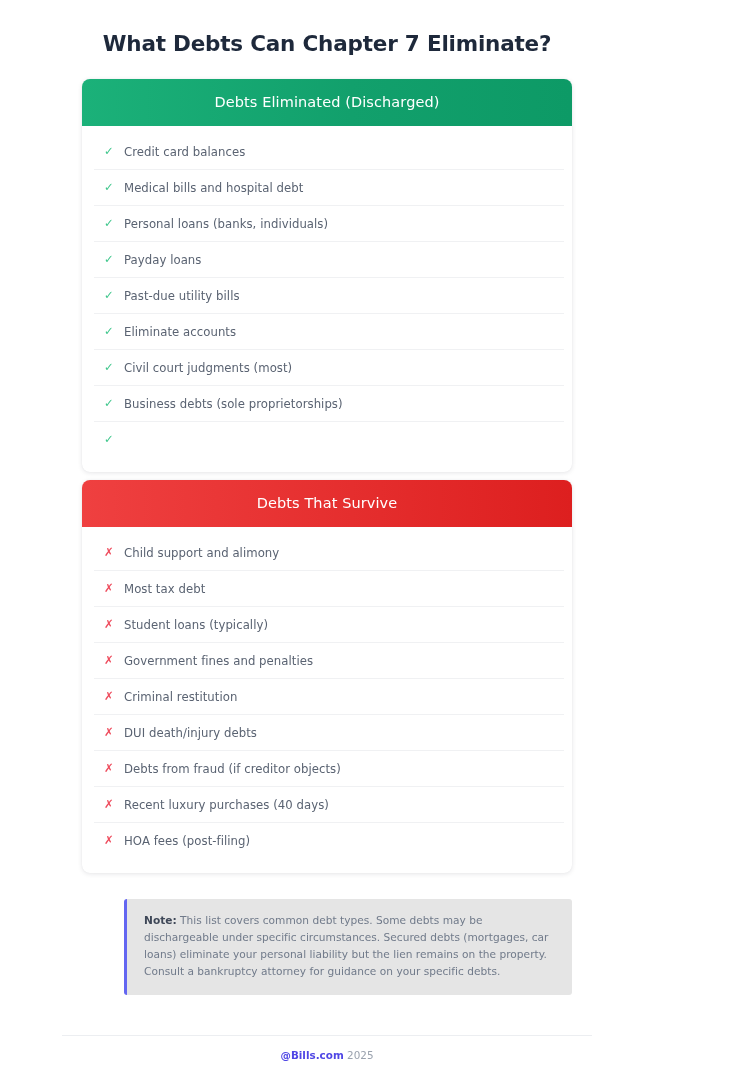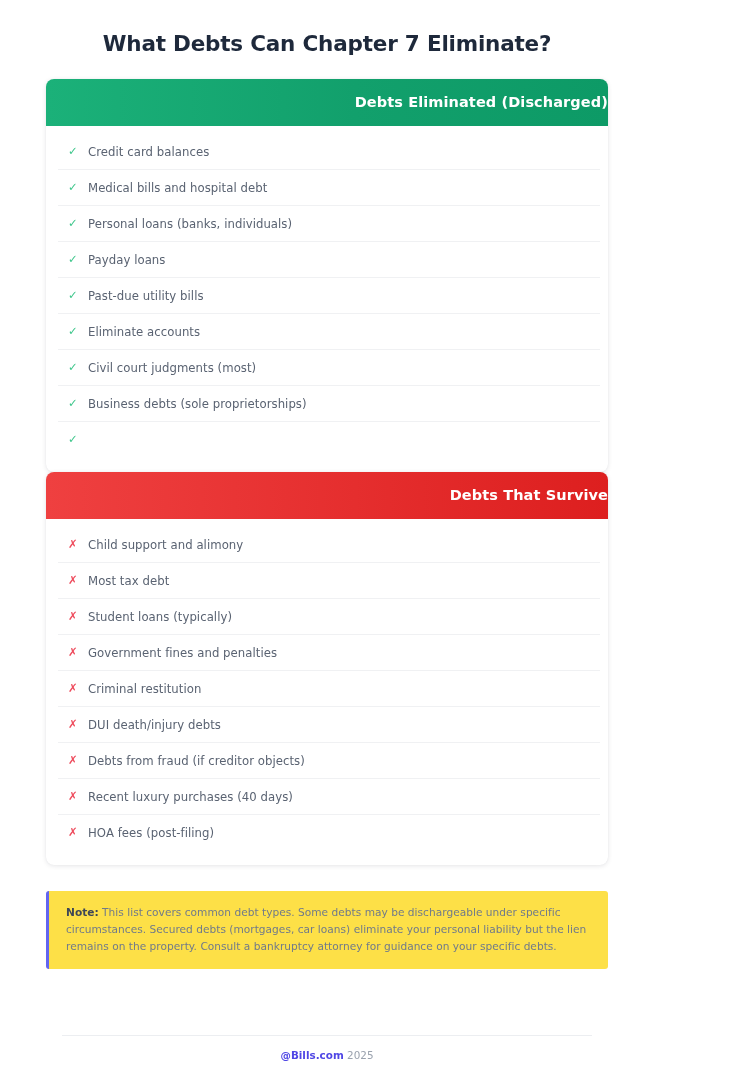--- a/index.html
+++ b/index.html
@@ -9,21 +9,21 @@
     height: 1079px;
     background: #ffffff;
     font-family: "DejaVu Sans", "Liberation Sans", sans-serif;
     -webkit-font-smoothing: antialiased;
   }
 
   .page {
     width: 654px;
     height: 1079px;
     position: relative;
-    padding: 0 46px;
+    padding: 0 82px;
     background: #ffffff;
   }
 
   
   .page-title {
     font-size: 21.5px;
     font-weight: 700;
     color: #1e293b;
     text-align: center;
     letter-spacing: -0.2px;
@@ -33,30 +33,30 @@
   }
 
   
   .card {
     margin-top: 21px;
     background: #ffffff;
     border-radius: 8px;
     box-shadow: 0 1px 5px rgba(15, 23, 42, 0.10), 0 0 1px rgba(15,23,42,0.08);
     overflow: hidden;
   }
-  .card.survive { margin-top: 0px; }
+  .card.survive { margin-top: 8px; }
 
   .card-header {
     height: 47px;
     display: flex;
     align-items: center;
-    justify-content: flex-end;
+    justify-content: center;
     color: #ffffff;
     font-size: 14.5px;
-    font-weight: 700;
+    font-weight: 400;
     letter-spacing: 0.1px;
   }
   .card-header.green {
     background: linear-gradient(90deg, #1bb179 0%, #12a06c 55%, #0d9a66 100%);
   }
   .card-header.red {
     background: linear-gradient(90deg, #ef4040 0%, #e52e2e 55%, #dd1f1f 100%);
   }
 
   .card-body {
@@ -96,24 +96,25 @@
     font-size: 11.7px;
     color: #5a6372;
     line-height: 1.2;
     letter-spacing: 0.05px;
     text-align: right;
   }
 
   
   .note {
     margin-top: 26px;
-    background: #fde047;
+    background: #e5e5e5;
     border-left: 3px solid #6366f1;
     border-radius: 3px;
     padding: 13px 18px 14px 17px;
+    margin-left: 42px;
   }
   .note p {
     font-size: 10.6px;
     line-height: 1.62;
     color: #707a8a;
     letter-spacing: 0.02px;
   }
   .note b {
     color: #3e4757;
     font-weight: 700;

